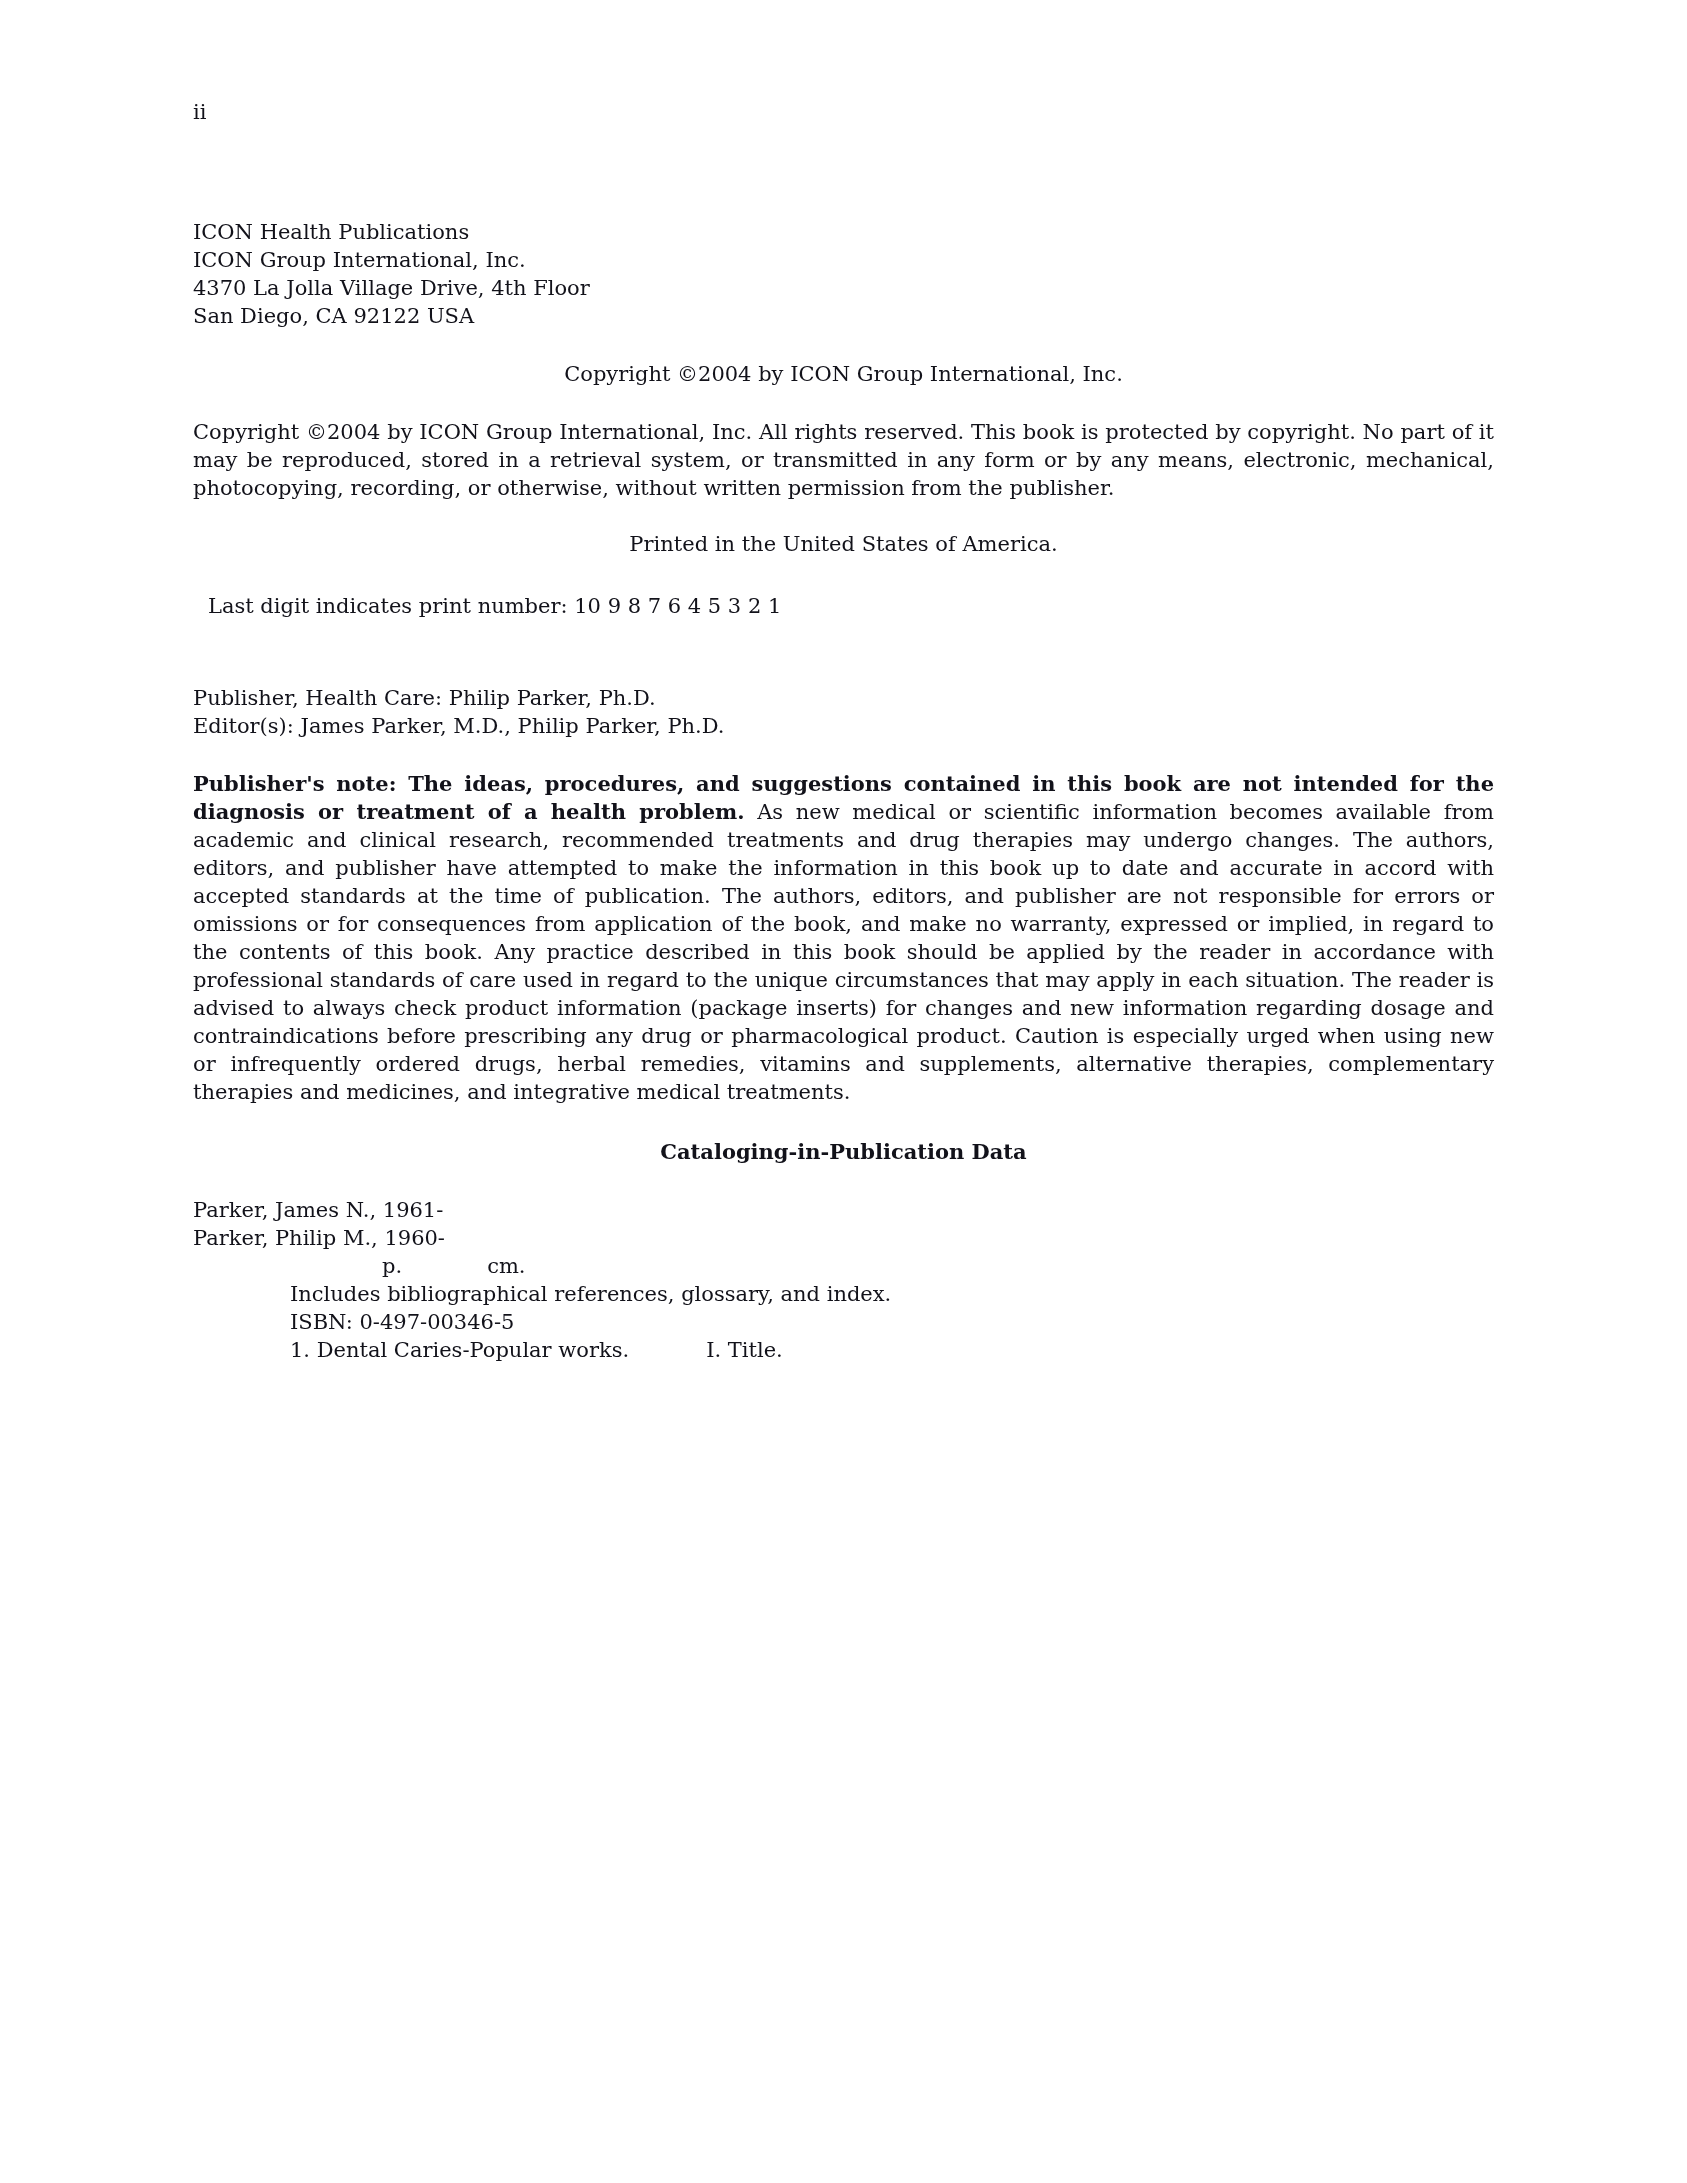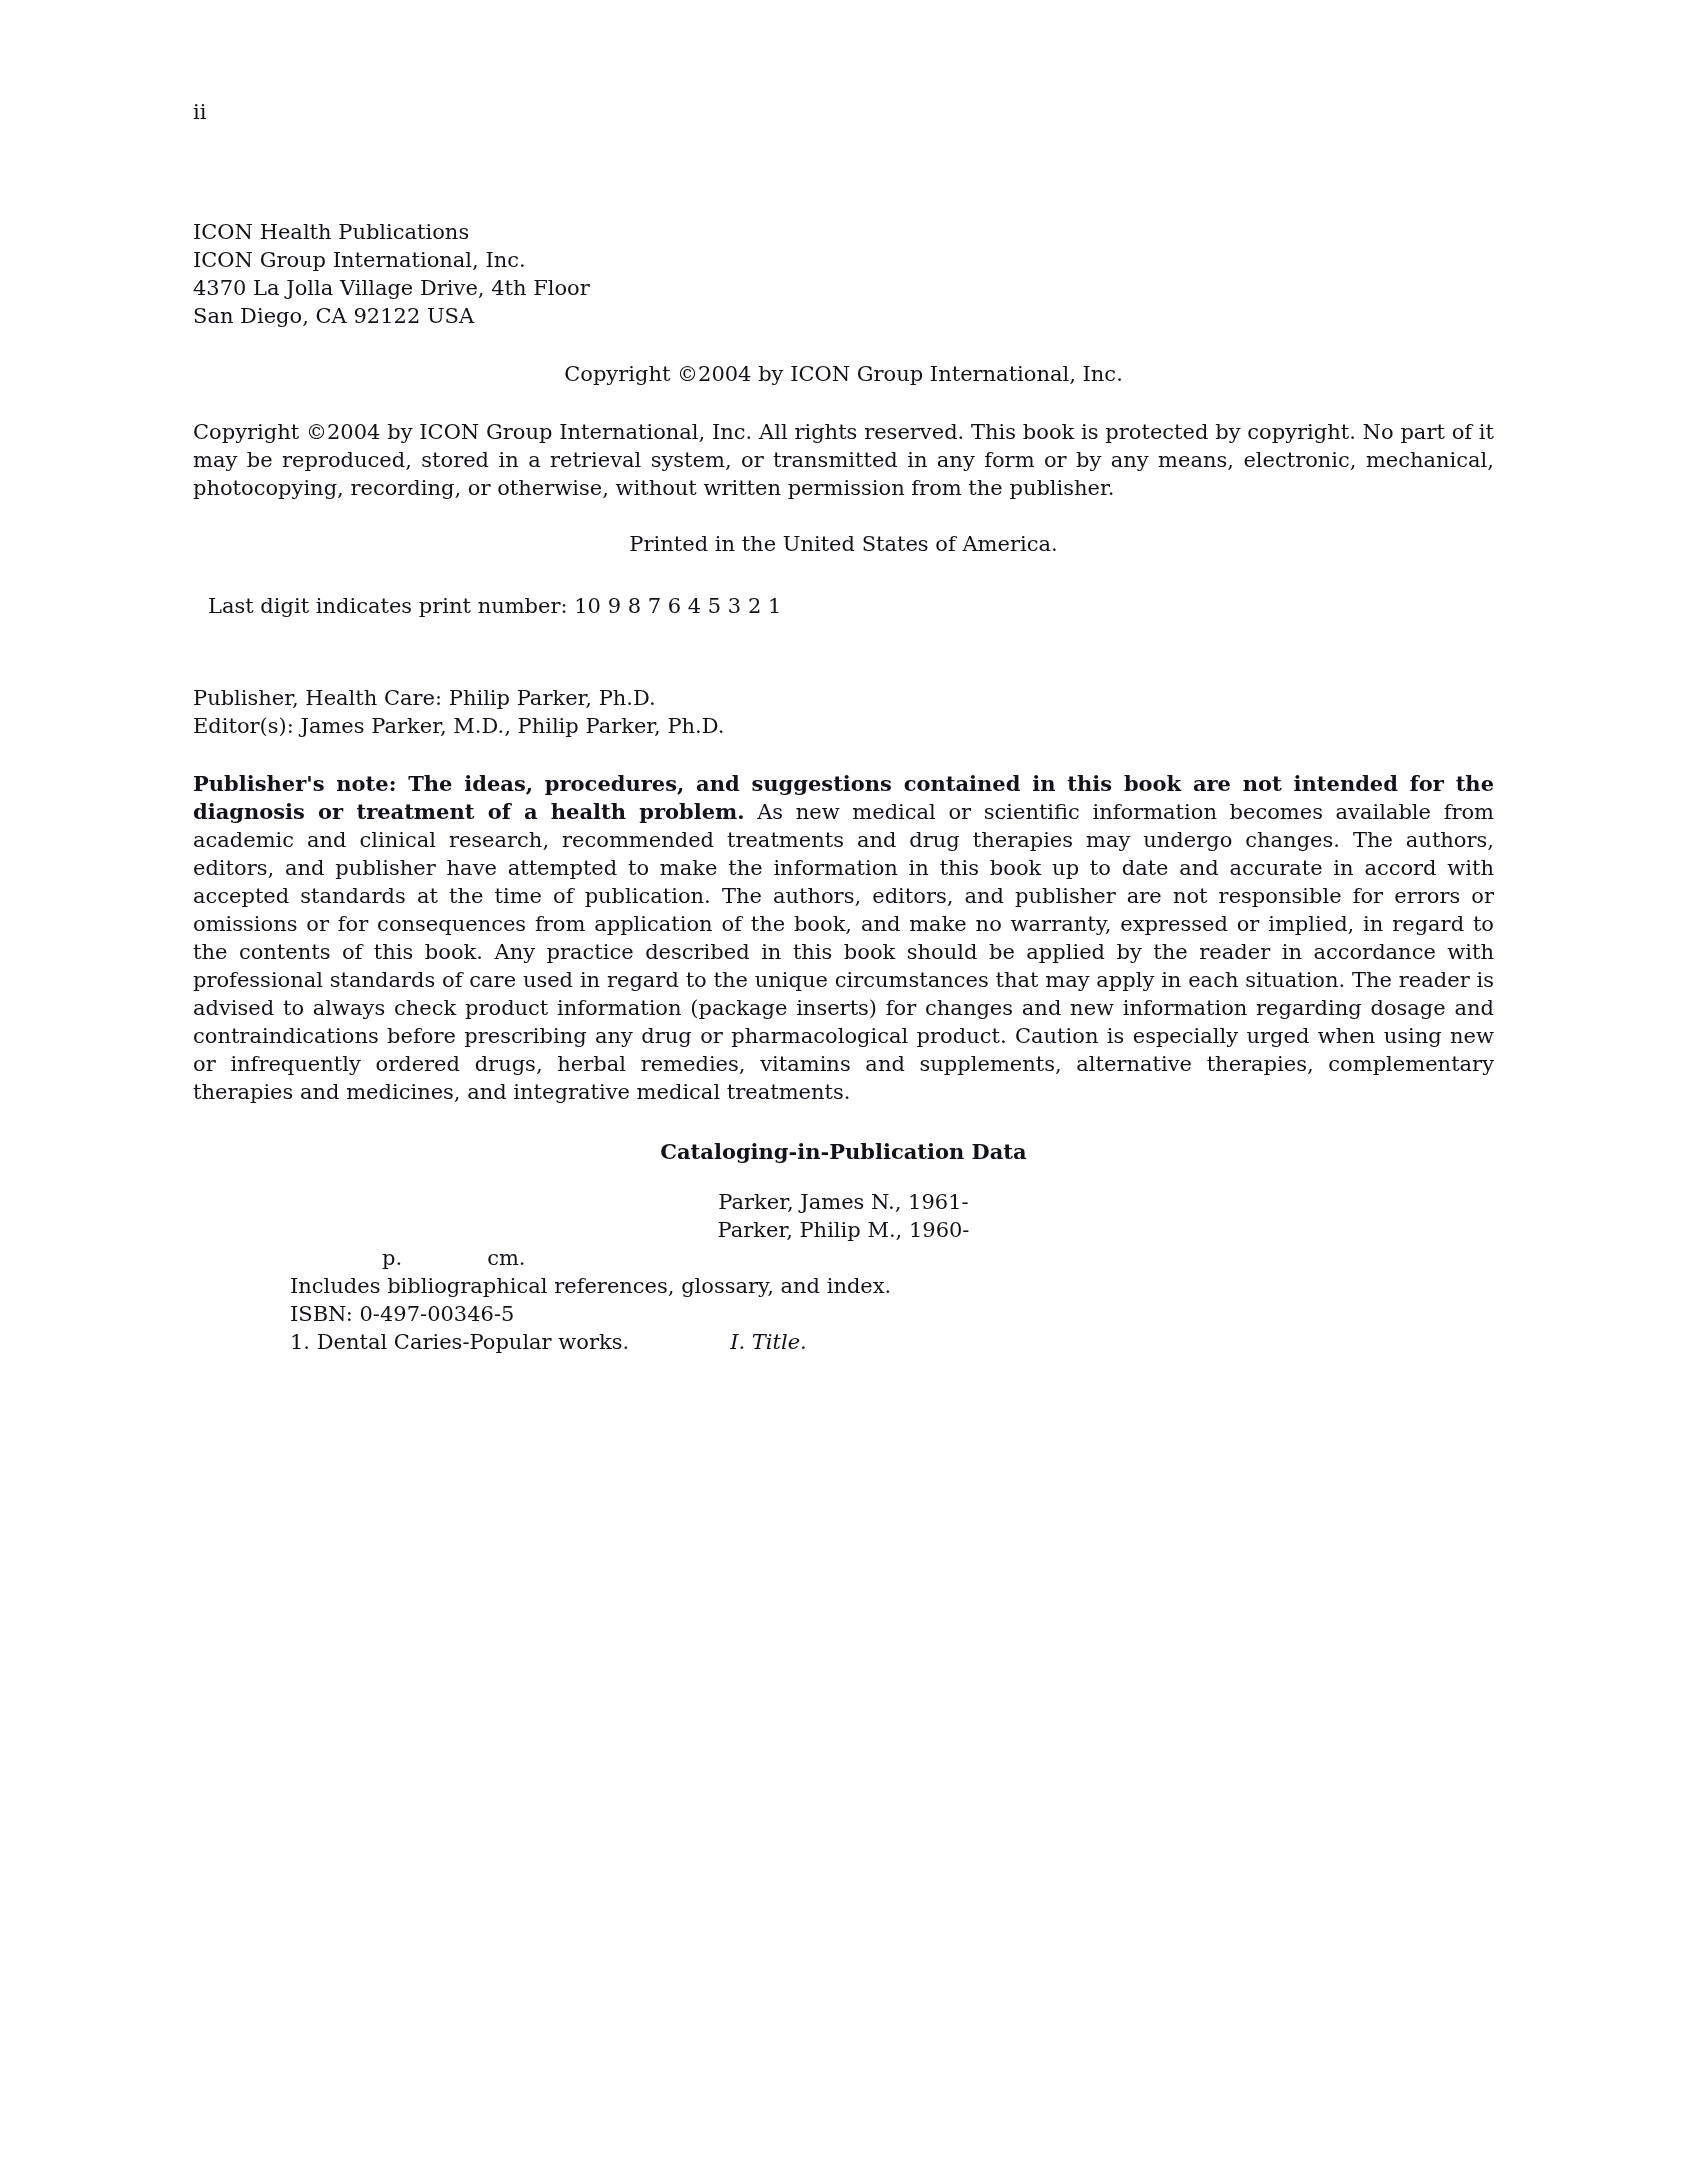--- a/index.html
+++ b/index.html
@@ -35,30 +35,30 @@
   .publishers-note {
     margin-top: 30px;
     text-align: justify;
   }
   .bold { font-weight: bold; }
   .cip-heading {
     margin-top: 32px;
     font-weight: bold;
     text-align: center;
   }
-  .cip-authors { margin-top: 22px; text-align: center; }
+  .cip-authors { margin-top: 30px; }
   .cip-title {
     margin-top: 32px;
     text-indent: 97px;
     text-align: justify;
   }
   .cip-collation { padding-left: 189px; }
   .cip-cm { margin-left: 85px; }
   .cip-indent { padding-left: 97px; }
-  .cip-title-ref { margin-left: 101px; font-style: italic; }
+  .cip-title-ref { margin-left: 77px; }
 </style>
 </head>
 <body>
 
 <div class="page">
 
   <div class="block page-number">ii</div>
 
   <div class="block publisher-block">
     <div>ICON Health Publications</div>

